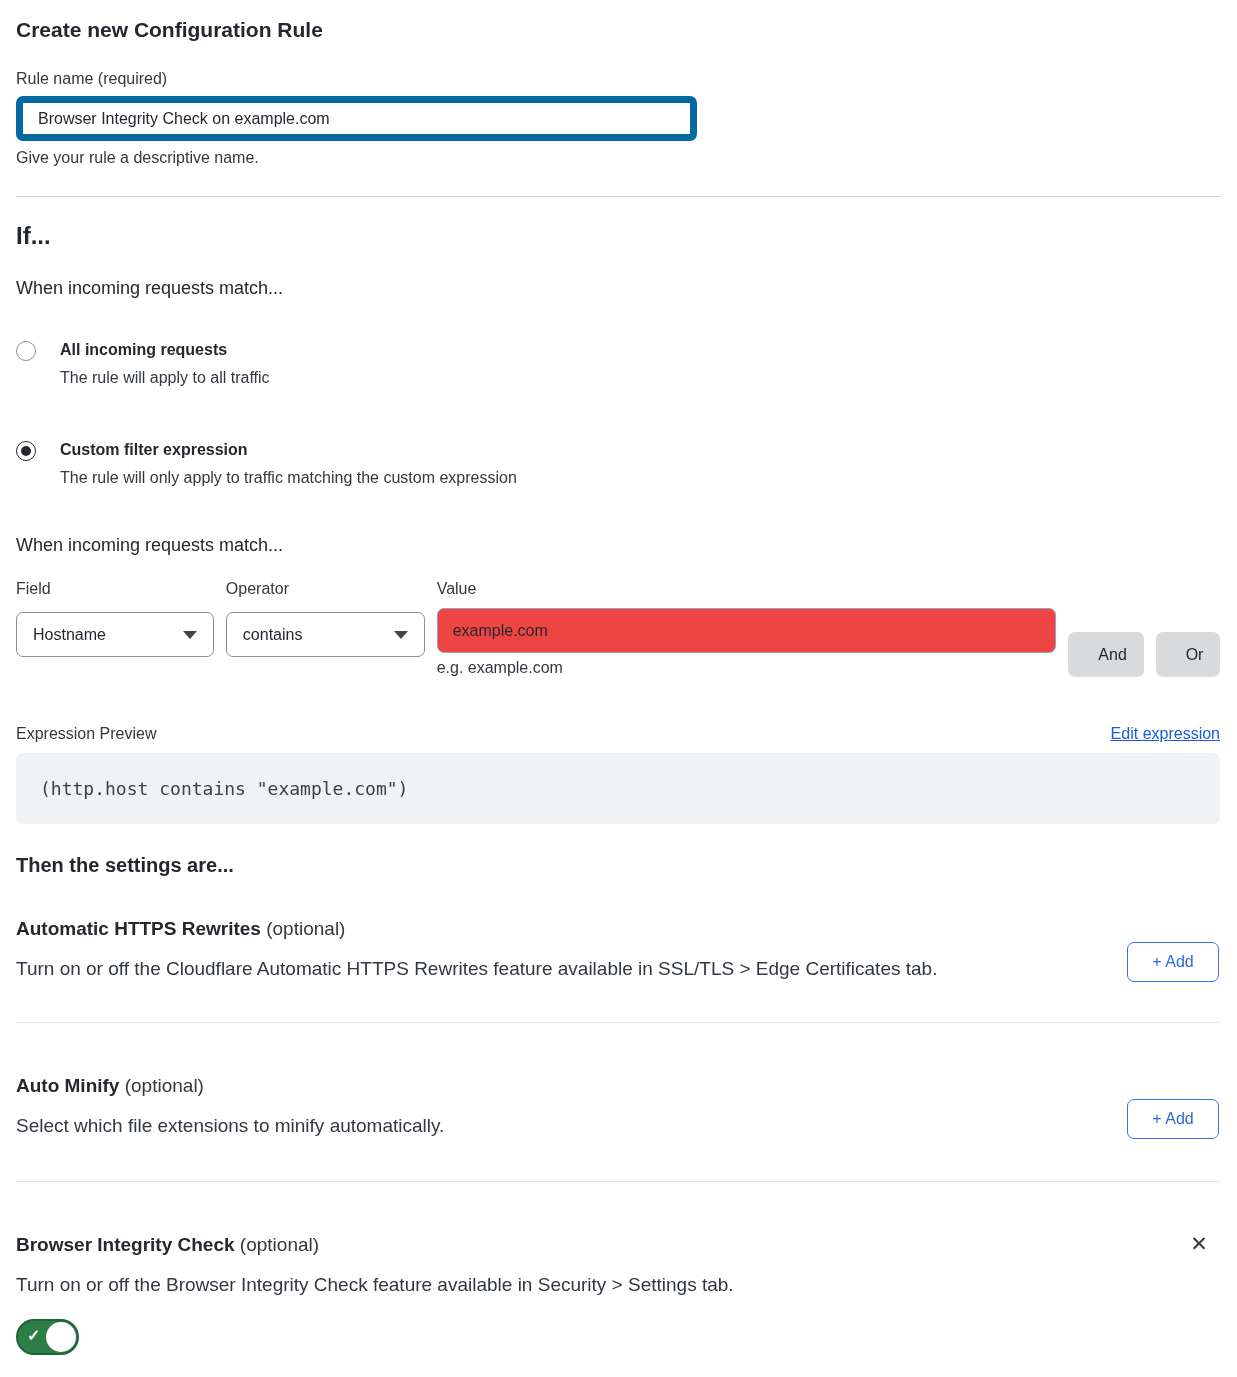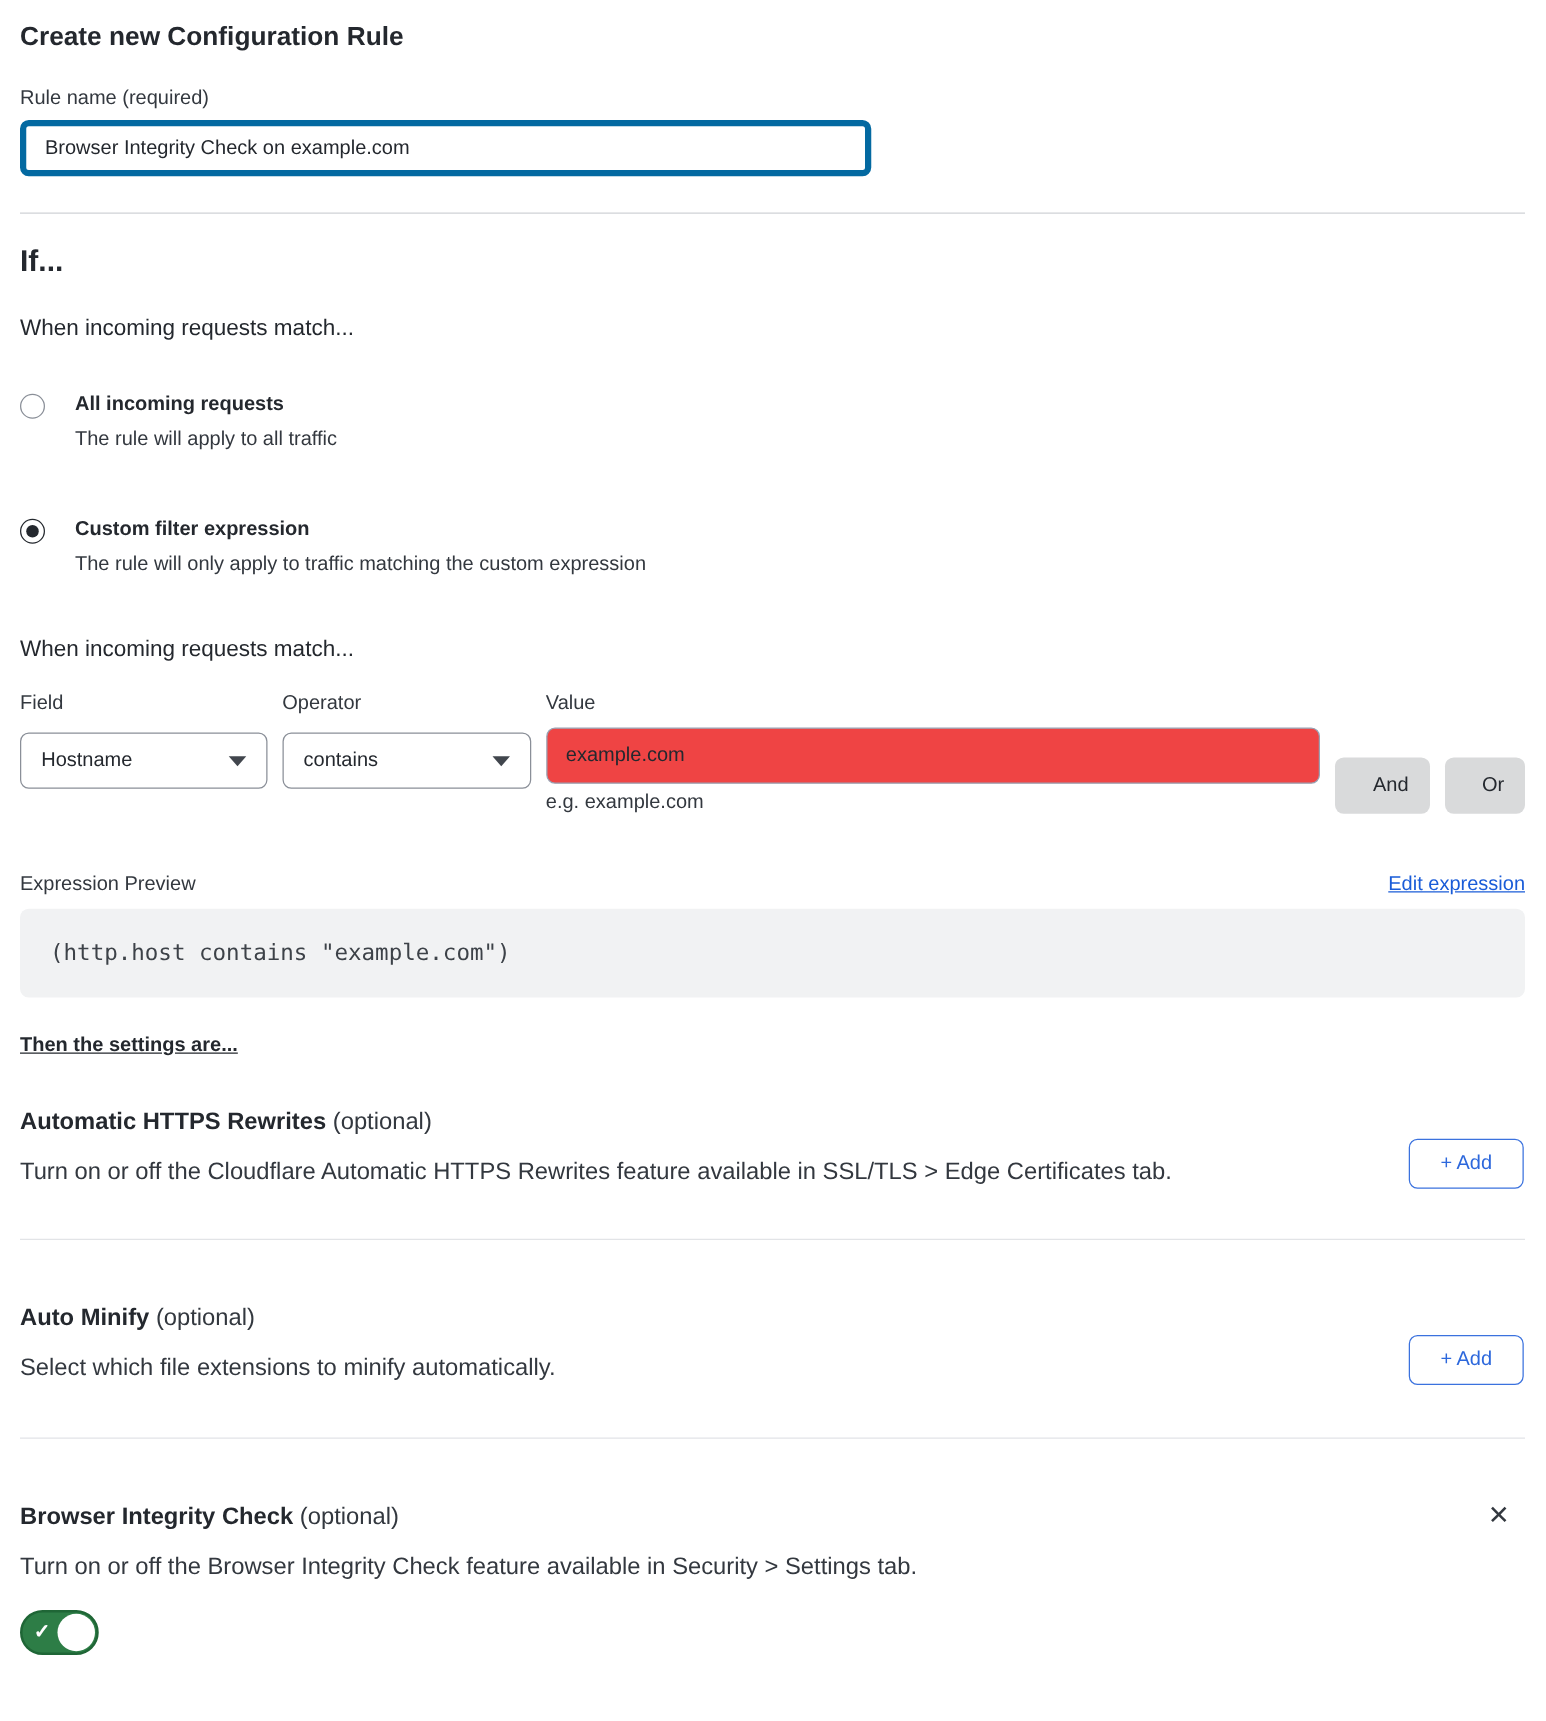--- a/index.html
+++ b/index.html
@@ -19,21 +19,21 @@
     margin-top: 2px;
   }
 
   .field-label { font-size: 16px; color: #33383f; margin-top: 28px; }
 
   .rule-name-input {
     display: block;
     width: 681px;
     height: 45px;
     margin-top: 8px;
-    border: 5px solid #0369a1;
+    border: 7px solid #0369a1;
     border-radius: 7px;
     padding: 0 15px;
     font-size: 16px;
     font-family: "Liberation Sans", sans-serif;
     color: #24282e;
     background: #fff;
     outline: none;
   }
   .helper-text { font-size: 16px; color: #33383f; margin-top: 8px; }
 
@@ -153,25 +153,24 @@
     margin-top: 10px;
     background: #f1f2f3;
     border-radius: 7px;
     padding: 25px 24px;
     font-family: "DejaVu Sans Mono", "Liberation Mono", monospace;
     font-size: 18px;
     color: #3d4248;
   }
 
   .then-heading {
-    font-size: 16px;
+    font-size: 20px;
     font-weight: 700;
     color: #24282e;
     margin-top: 30px;
-    text-decoration: underline;
   }
 
   .setting-row { position: relative; margin-top: 41px; }
   .setting-row.spaced { margin-top: 52px; }
   .setting-title { font-size: 19px; color: #24282e; }
   .setting-title .title-strong { font-weight: 700; }
   .setting-title .title-optional { font-weight: 400; color: #33383f; }
   .setting-desc { font-size: 19px; color: #33383f; margin-top: 18px; max-width: 1000px; }
 
   .add-button {
@@ -236,20 +235,21 @@
 </style>
 </head>
 <body>
 
 <div class="page">
 
   <h1 class="page-title">Create new Configuration Rule</h1>
 
   <div class="field-label">Rule name (required)</div>
   <input class="rule-name-input" type="text" value="Browser Integrity Check on example.com" style="">
+  <div class="helper-text">Give your rule a descriptive name.</div>
 
   <hr class="divider">
 
   <h2 class="if-heading">If...</h2>
   <h3 class="match-heading">When incoming requests match...</h3>
 
   <div class="radio-option">
     <span class="radio-circle"></span>
     <div class="radio-text">
       <div class="radio-label">All incoming requests</div>

